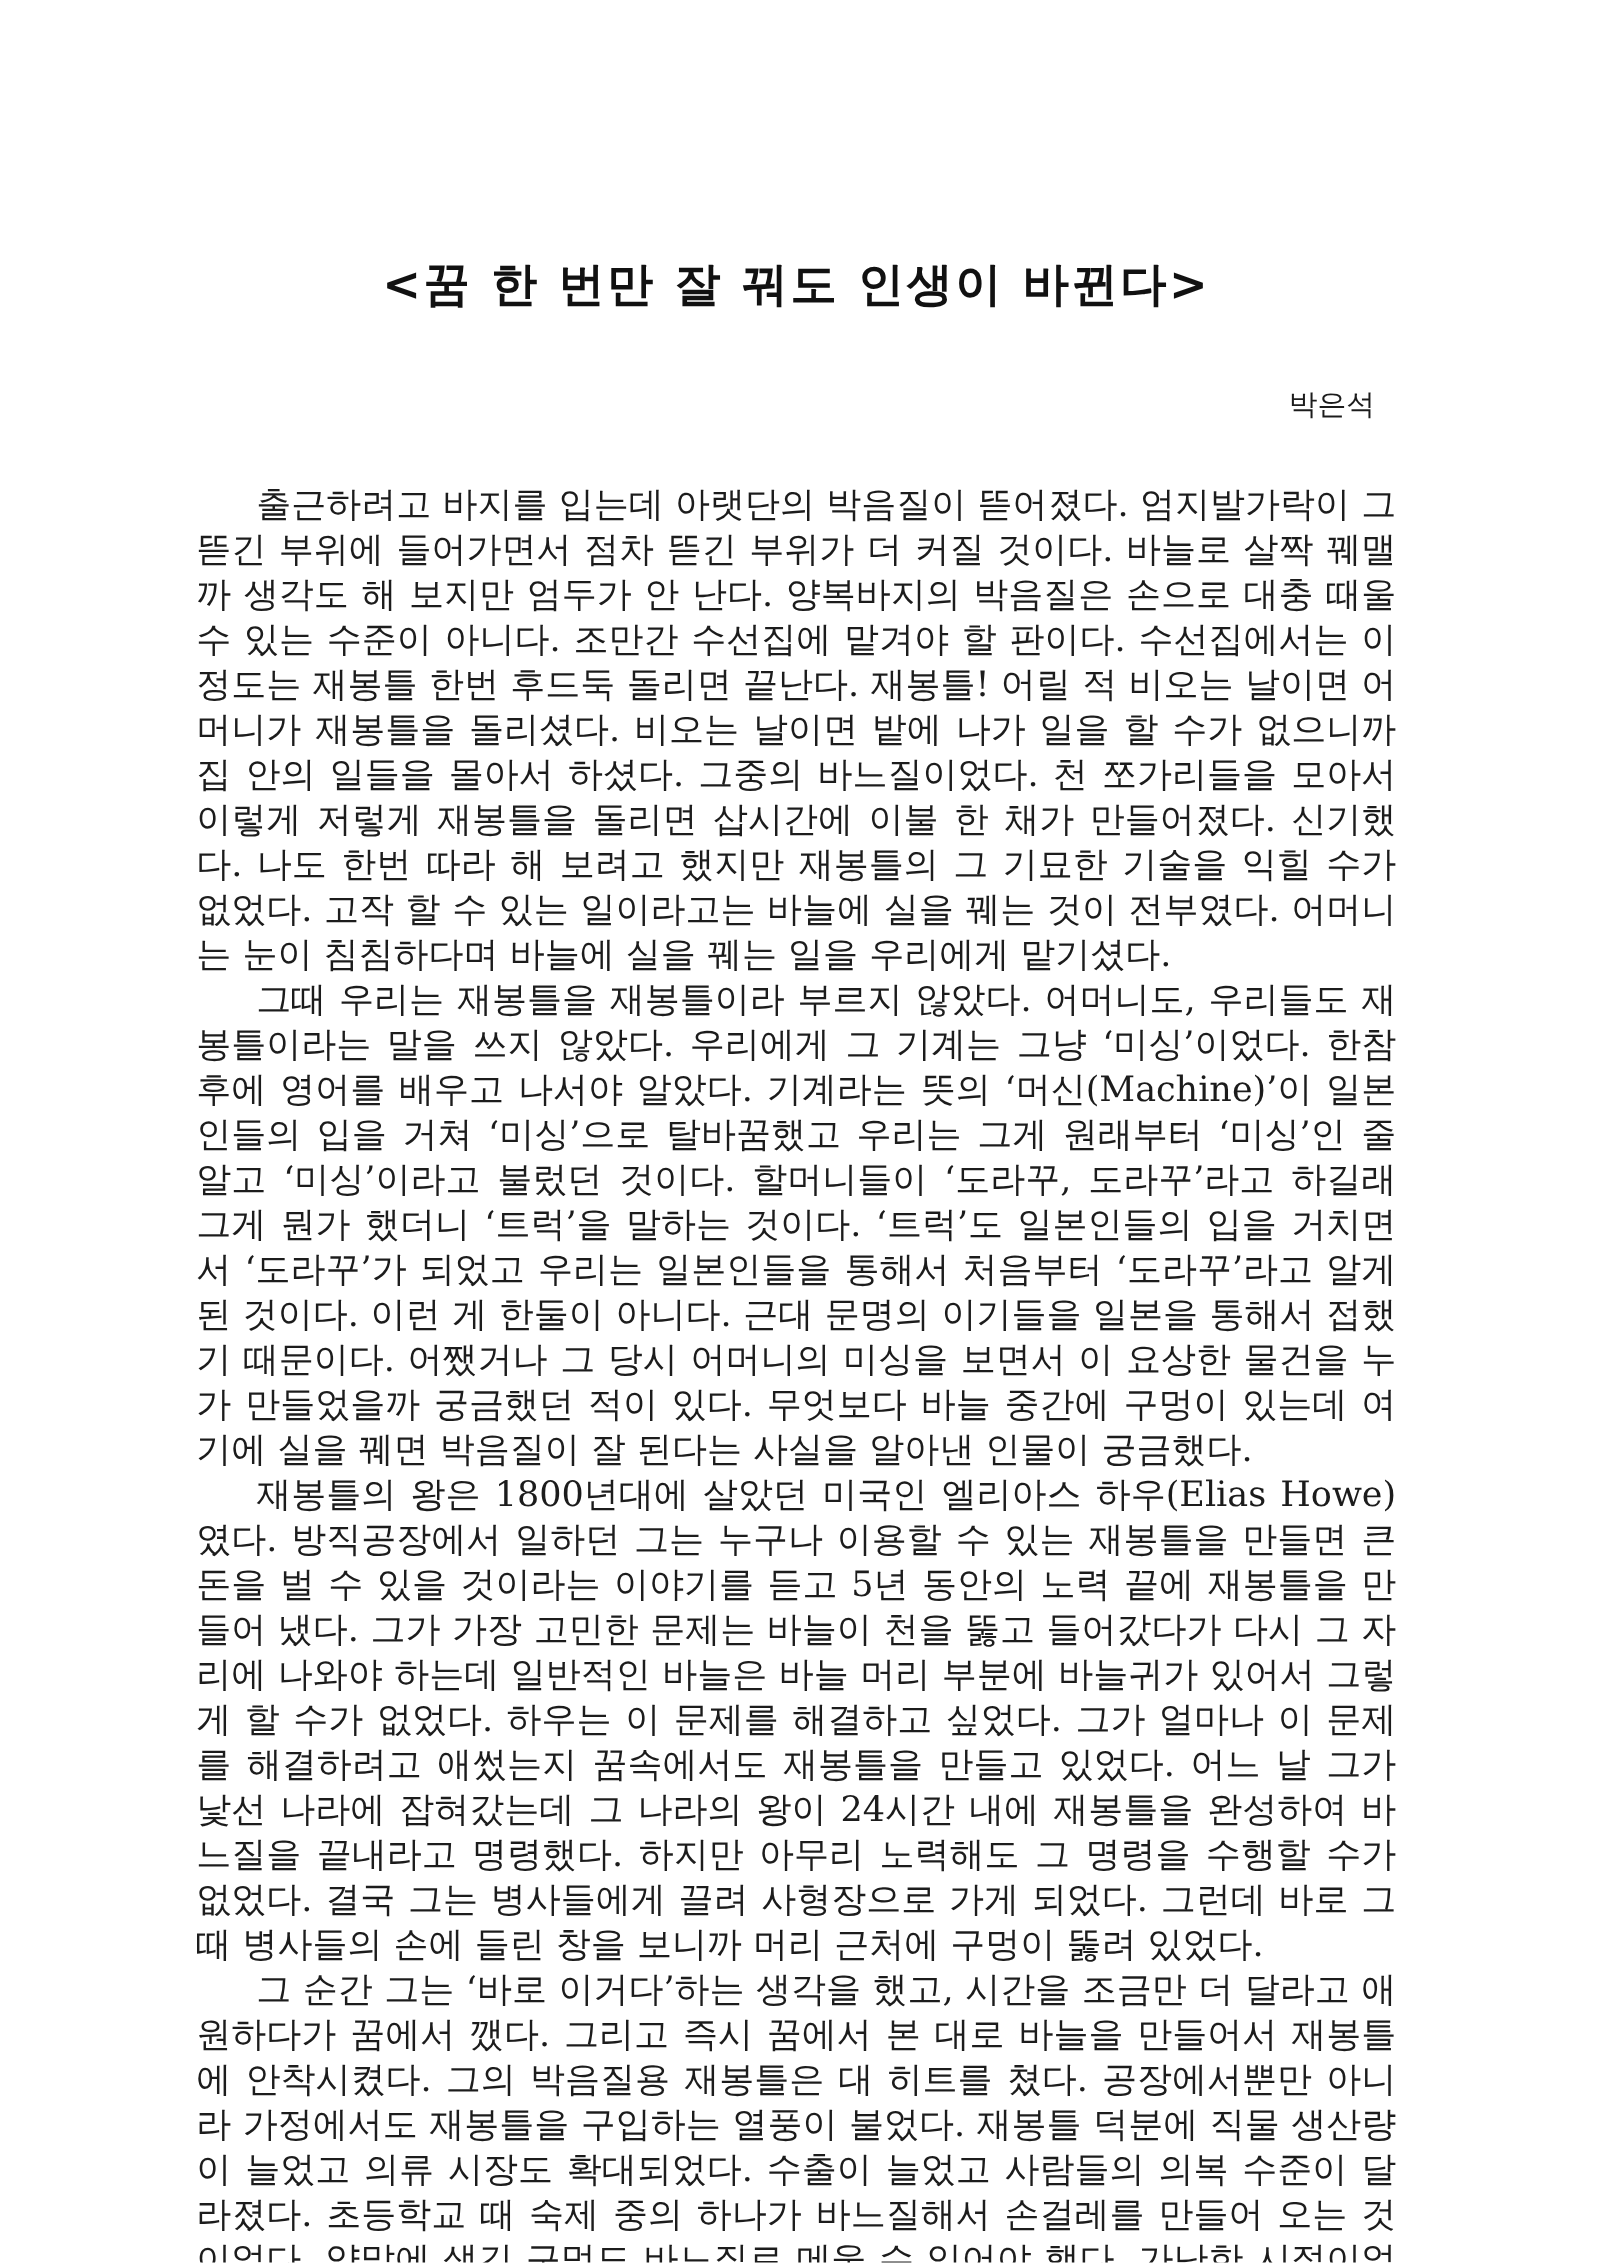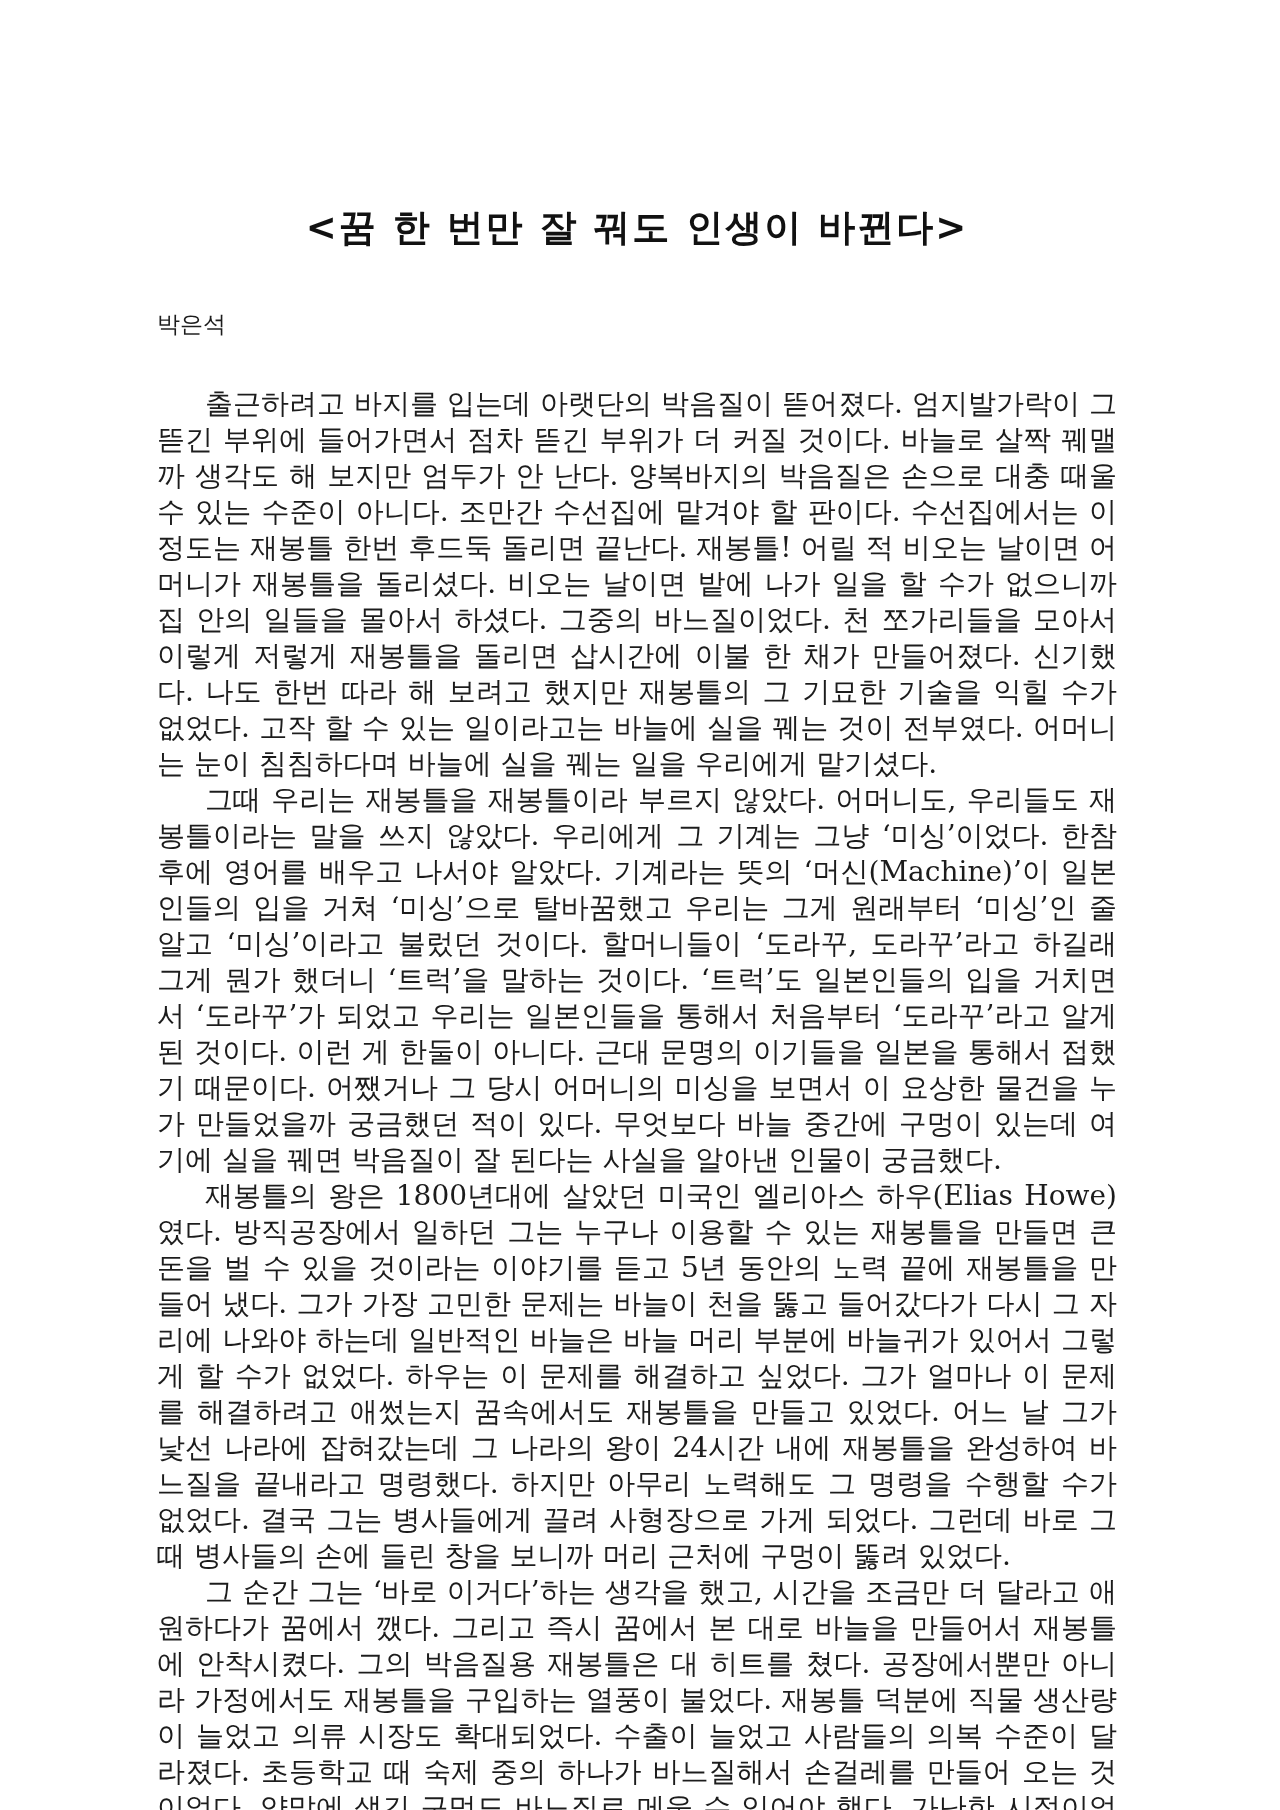--- a/index.html
+++ b/index.html
@@ -27,20 +27,21 @@
     font-weight: 900;
     font-size: 37px;
     line-height: 42px;
     letter-spacing: 2px;
     color: #111111;
     white-space: nowrap;
   }
   .doc-author {
     margin-top: 62px;
     padding-right: 17px;
+    text-align: right;
     font-size: 23px;
     line-height: 27px;
     color: #1c1c1c;
   }
   .doc-body {
     margin-top: 48px;
     font-size: 28px;
     line-height: 36px;
     text-align: justify;
     word-break: break-all;

